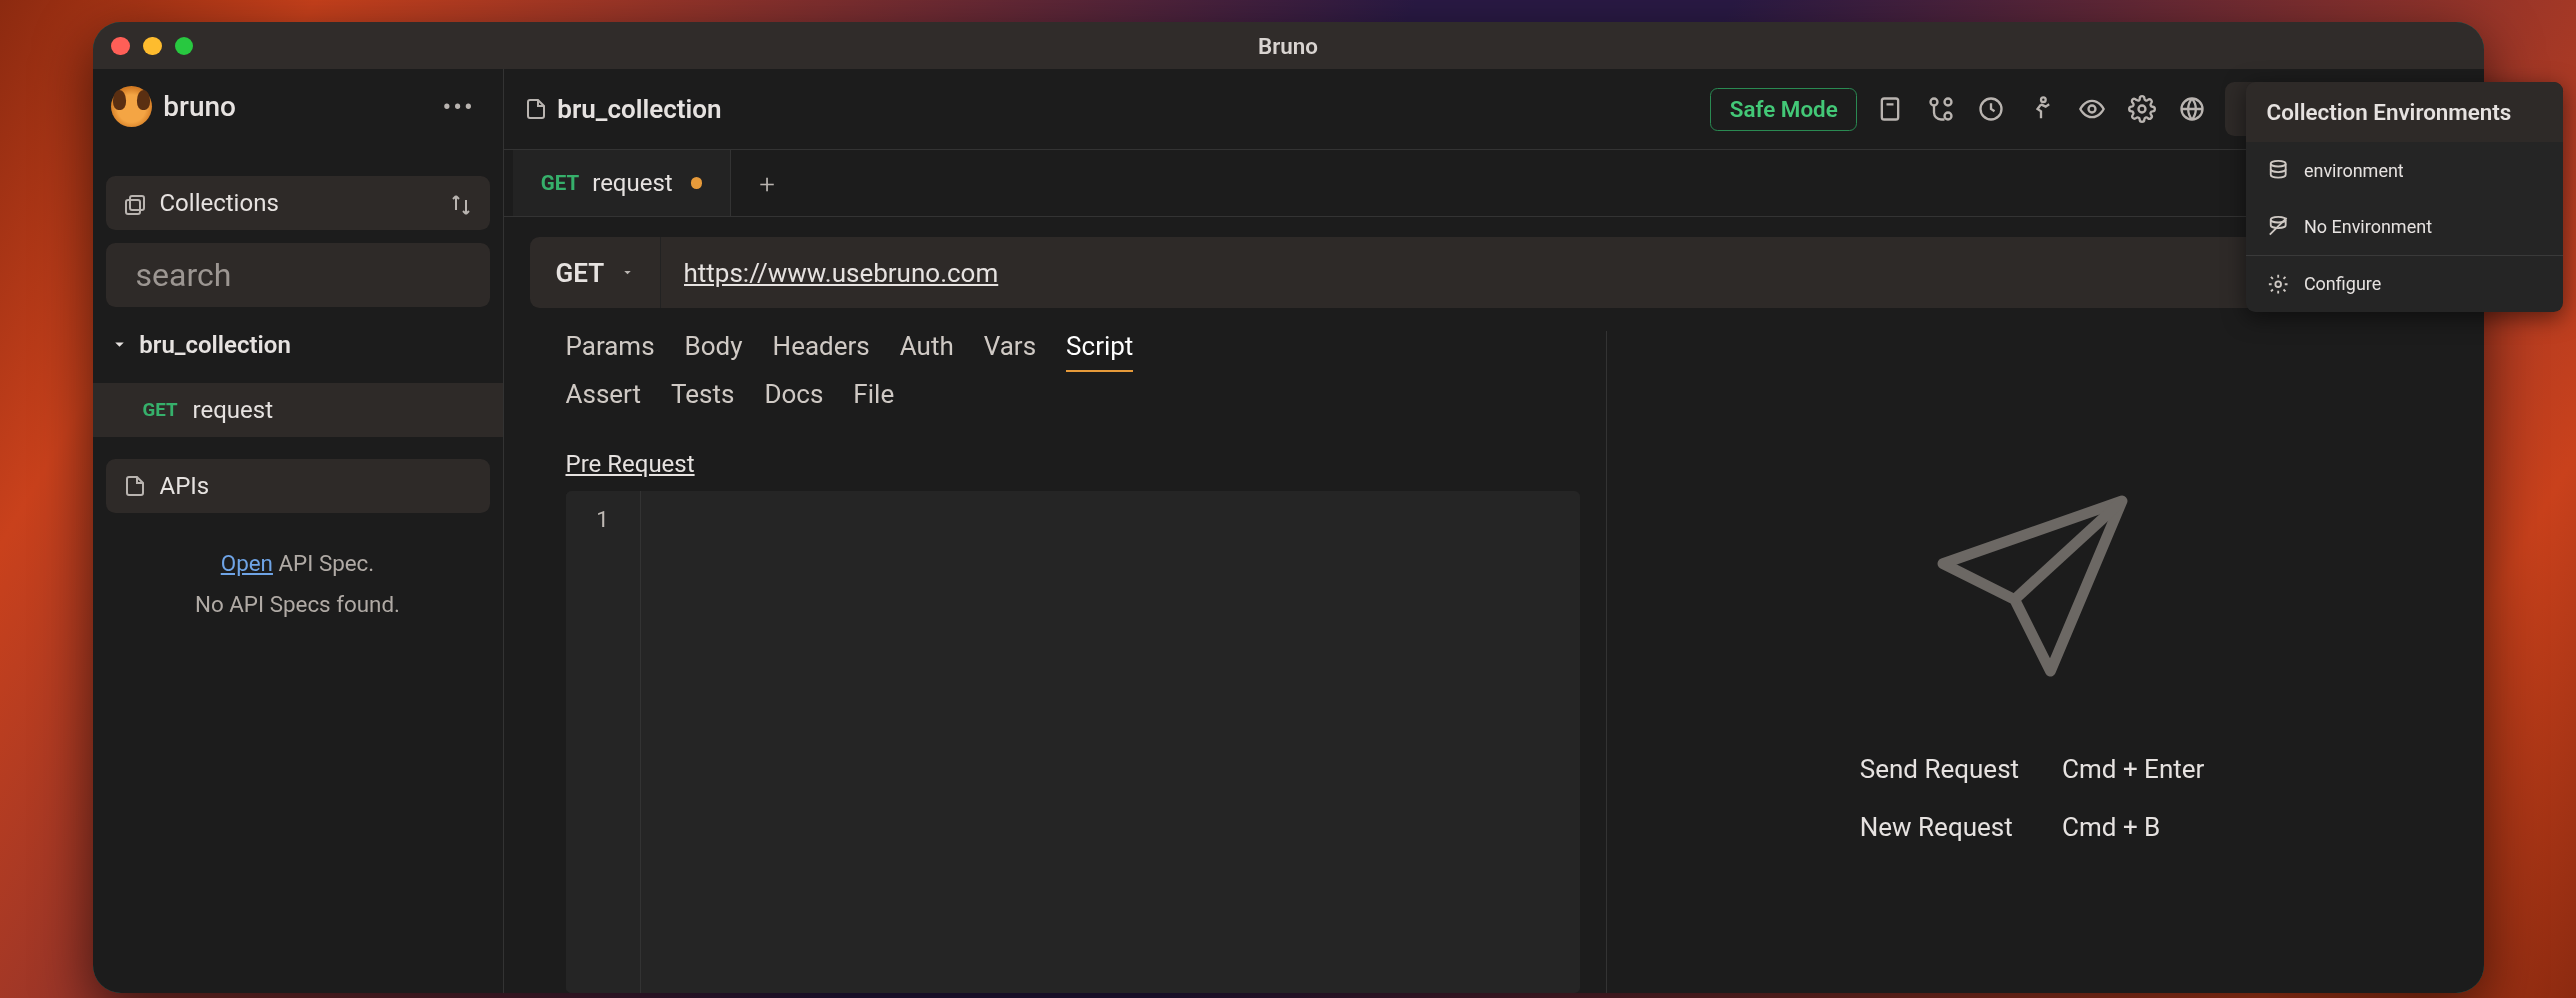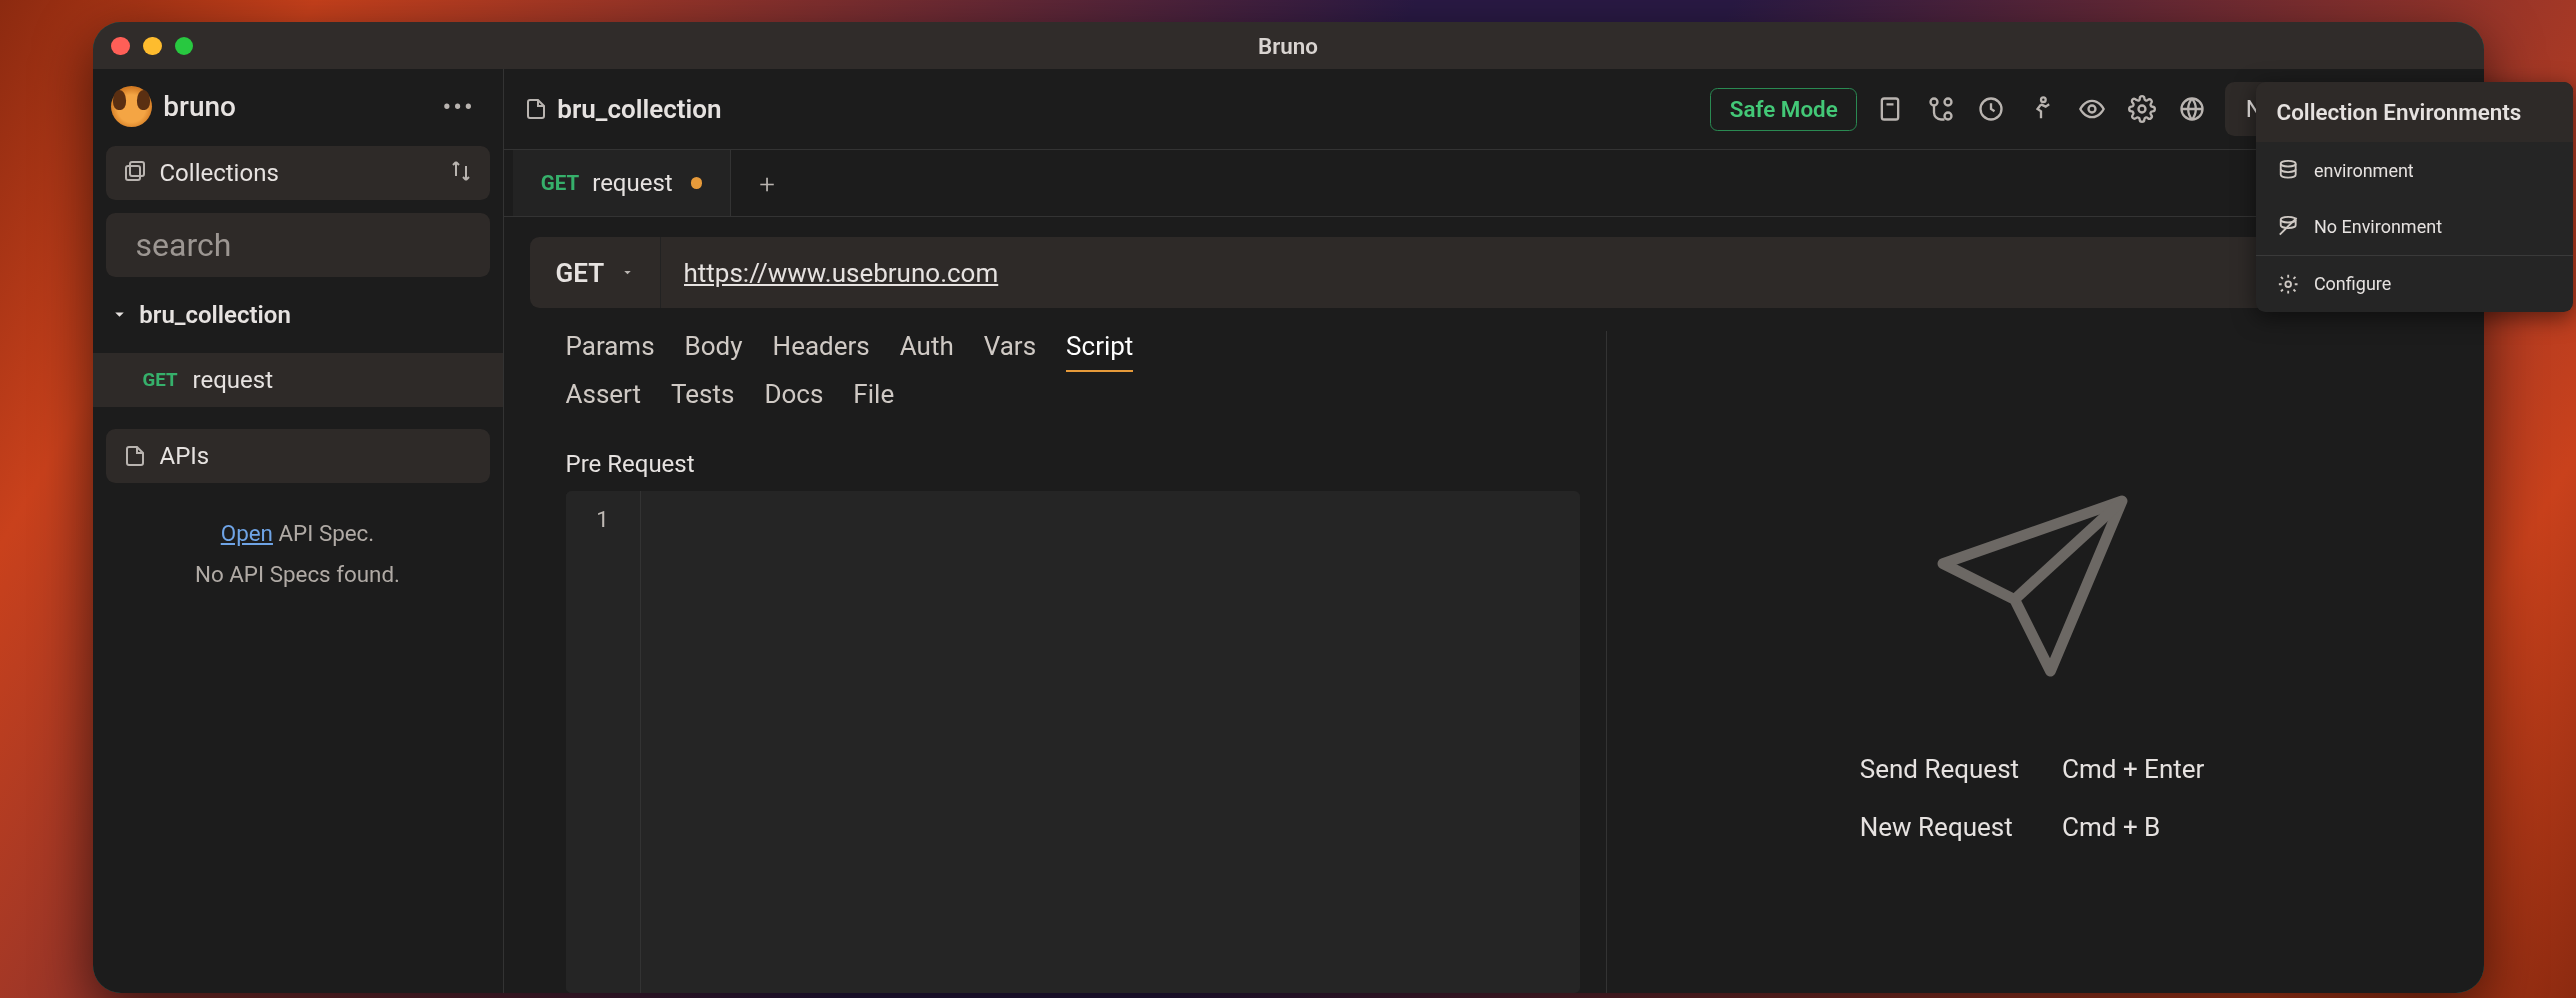--- a/index.html
+++ b/index.html
@@ -70,24 +70,25 @@
   .logo::before, .logo::after {
     content: ""; position: absolute; width: 13px; height: 20.5px;
     background: #5a2f12; border-radius: 50% 50% 40% 40%;
     top: 3.7px;
   }
   .logo::before { left: 1.9px; }
   .logo::after { right: 1.9px; }
   .brand { color: #e6e2e0; font-size: 28px; font-weight: 500; flex: 1; }
   .dots-btn { color: #b9b4b0; font-size: 26px; padding: 3.7px 9.3px; cursor: pointer; letter-spacing: 1.9px; }
   .sb-row {
-    display: flex; align-items: flex-start; gap: 13px;
+    display: flex; align-items: flex-end; gap: 13px;
     background: #2e2a28; color: #e6e2e0;
     padding: 13px 17px; border-radius: 9.3px;
     font-size: 24px;
+    margin-top: 30px;
   }
   .sb-row .spacer { flex: 1; }
   .search-wrap {
     display: flex; align-items: center; gap: 13px;
     background: #2e2a28; padding: 13px 17px; border-radius: 9.3px;
   }
   .search-input {
     flex: 1; background: transparent; border: none;
     color: #e6e2e0; font-size: 32px; outline: none;
   }
@@ -184,21 +185,21 @@
     border-right: 0.9px solid #333;
     padding-right: 26px;
     margin-left: 36px;
   }
   .req-tabs { display: flex; flex-wrap: wrap; gap: 30px; row-gap: 18.7px; margin-bottom: 7.5px; }
   .rtab {
     color: #cfc9c4; font-size: 26px; cursor: pointer;
     padding-bottom: 9.3px;
   }
   .rtab.active { color: #fff; border-bottom: 2.8px solid #e69a3a; }
-  .sub-label { color: #e6e2e0; font-size: 24px; margin: 24px 0 13px 0; }
+  .sub-label { color: #e6e2e0; font-size: 24px; margin: 24px 0 13px 0; text-decoration: underline; }
   .editor {
     flex: 1; background: #252525;
     border-radius: 5.6px; display: flex;
     overflow: hidden;
   }
   .gutter {
     width: 75px; background: #252525;
     color: #bfb9b4; font-size: 22.4px;
     padding: 15px 0; text-align: center;
     border-right: 0.9px solid #333;
@@ -208,21 +209,21 @@
     flex: 1; display: flex; flex-direction: column;
     align-items: center; justify-content: center;
     gap: 56px;
     position: relative;
   }
   .paper-plane { color: #6c6864; }
   .kb { display: grid; grid-template-columns: auto auto; gap: 28px 43px; }
   .kb div { color: #e6e2e0; font-size: 26px; }
   .kb .r { text-align: left; }
   .env-menu {
-    position: absolute; right: 3px; top: 82px;
+    position: absolute; right: 13px; top: 82px;
     background: #252525; border-radius: 9.3px;
     width: 317px; overflow: hidden;
     box-shadow: 0 5.6px 22.4px rgba(0,0,0,0.5);
     z-index: 10;
   }
   .env-menu .hdr {
     background: #2e2a28; color: #e6e2e0;
     padding: 17px 20.5px; font-size: 22.4px; font-weight: 600;
   }
   .env-menu .item {

